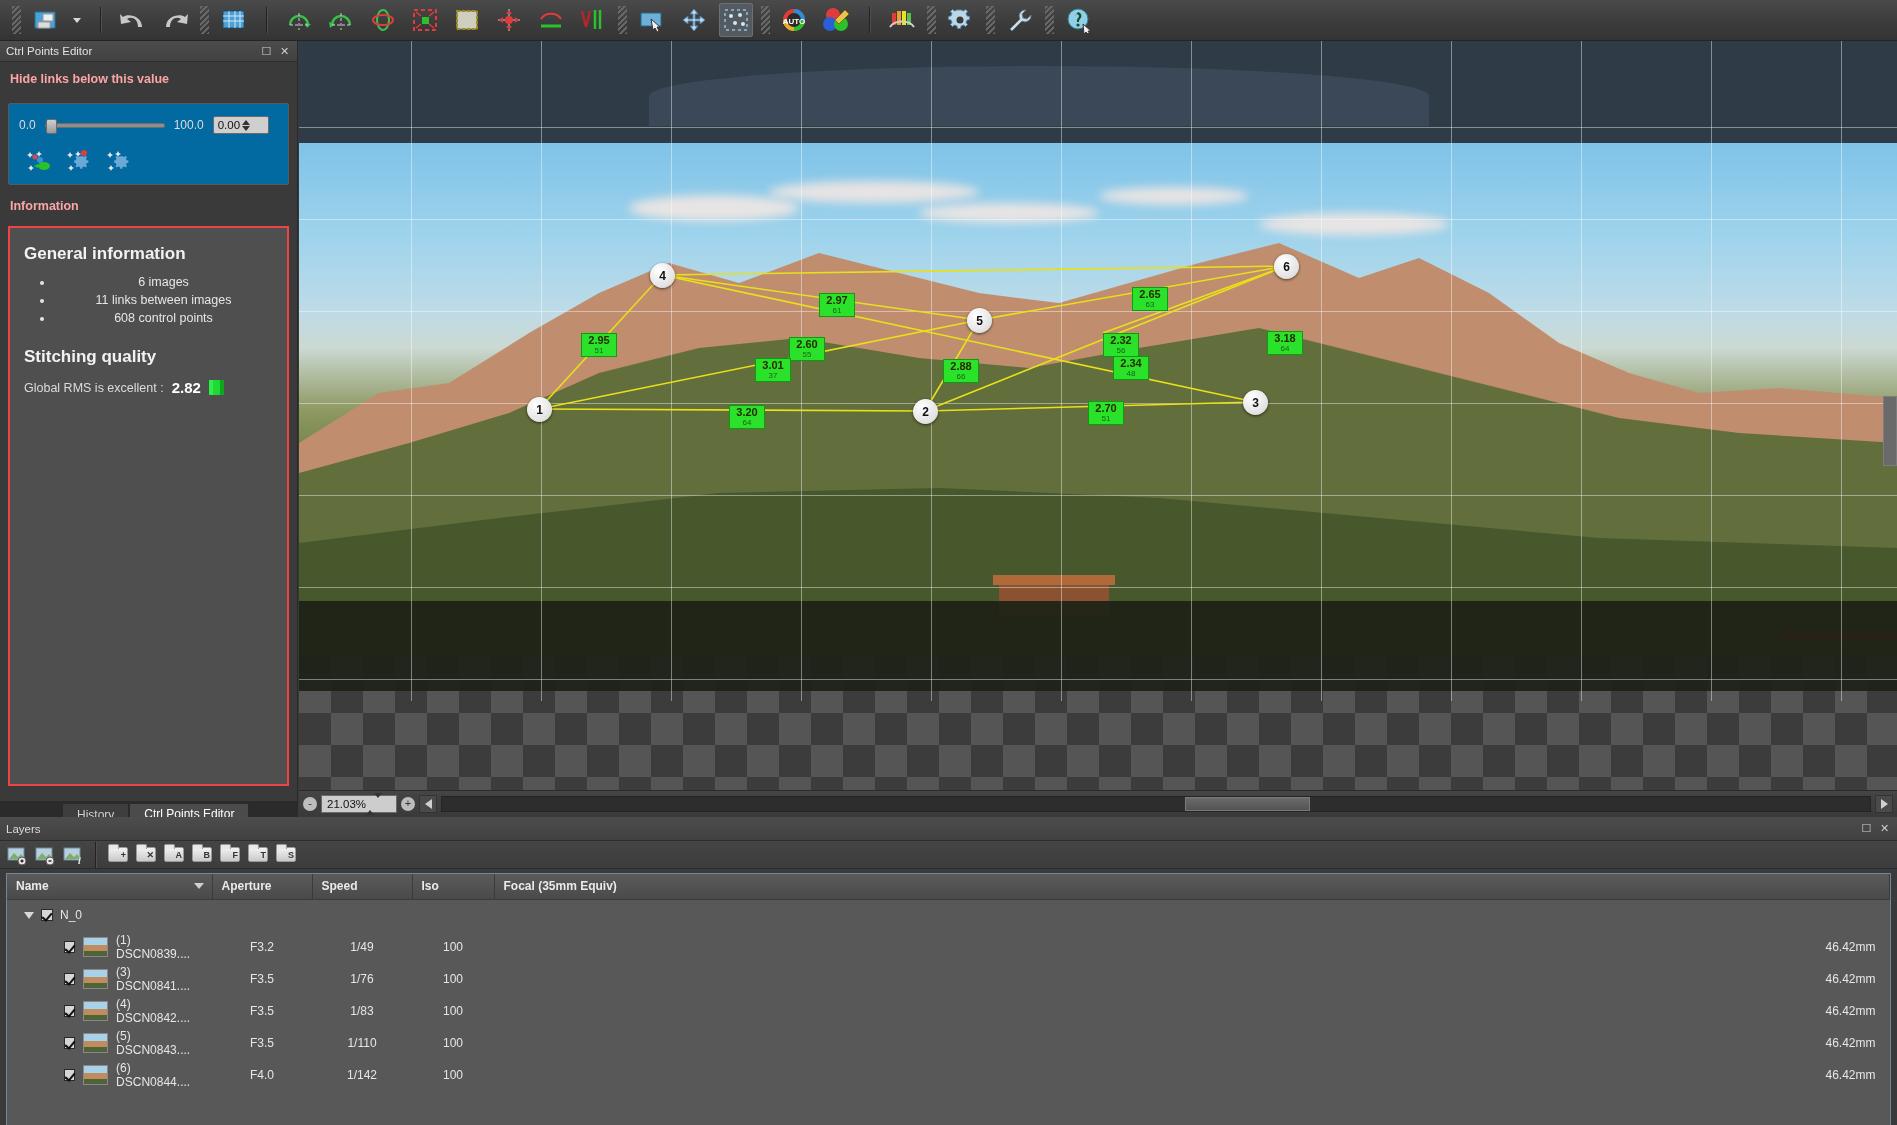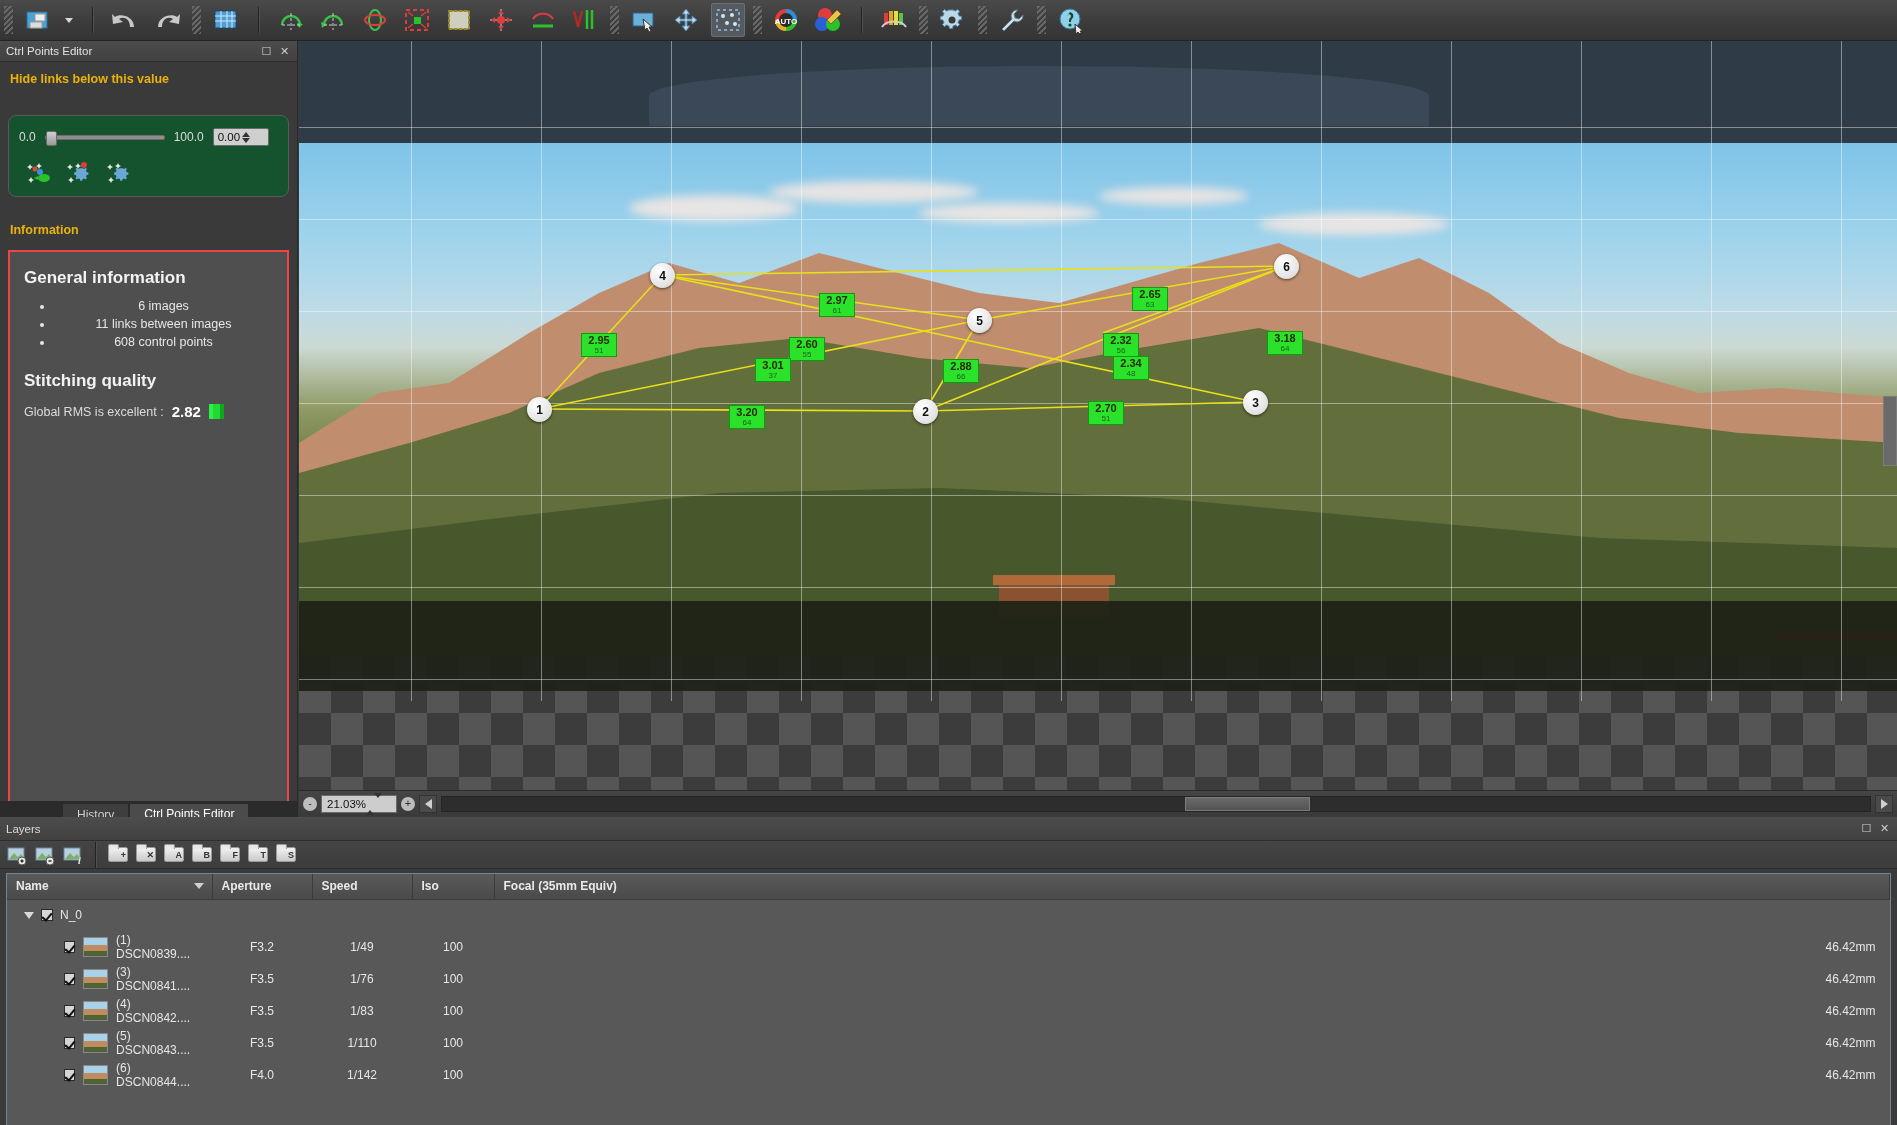--- a/index.html
+++ b/index.html
@@ -8,21 +8,21 @@
     background:#3a3a3a;
     font-family:"Liberation Sans", sans-serif;
     color:#dcdcdc;
     -webkit-font-smoothing:antialiased;
   }
   
   #toolbar{
     position:absolute; left:0; top:0; width:1897px; height:41px;
     background:linear-gradient(#4a4a4a,#3c3c3c 55%,#343434);
     border-bottom:1px solid #242424;
-    display:flex; align-items:center; padding-left:4px; gap:8px;
+    display:flex; align-items:center; padding-left:12px; gap:8px;
   }
   .tb-btn{
     width:34px; height:34px; display:flex; align-items:center; justify-content:center;
     border-radius:3px; position:relative; flex:none;
   }
   .tb-btn.sel{ background:#555a60; box-shadow:inset 0 0 0 1px #6a7076; }
   .tb-sep{ width:1px; height:26px; background:#222; margin:0 7px; box-shadow:1px 0 0 #505050; flex:none;}
   .tb-grip{ width:9px; height:28px; flex:none;
      background:repeating-linear-gradient(-45deg,#6e6e6e 0 2px,transparent 2px 4px);
      opacity:.85; }
@@ -34,24 +34,24 @@
     background:#3a3a3a; border-right:1px solid #2a2a2a;
   }
   .dock-title{
     height:21px; background:linear-gradient(#4c4c4c,#414141);
     display:flex; align-items:center; padding:0 6px;
     font-size:11.5px; color:#e2e2e2; border-bottom:1px solid #2d2d2d;
   }
   .dock-title .spacer{flex:1}
   .dock-btn{width:13px;height:13px;margin-left:5px;display:flex;align-items:center;justify-content:center;
             font-size:11px;color:#cfcfcf;}
-  .section-hdr{ font-size:12.5px; font-weight:bold; color:#eab308;
+  .section-hdr{ font-size:12.5px; font-weight:bold; color:#fca5a5;
                 padding:10px 10px 13px 10px; }
   .panel-box{
-    margin:16px 8px; background:#14532d; border:1px solid #5a5a5a; border-radius:8px;
+    margin:4px 8px; background:#0369a1; border:1px solid #5a5a5a; border-radius:2px;
   }
   .slider-row{ display:flex; align-items:center; padding:12px 10px 6px 10px; gap:9px; font-size:12px;}
   .slider-track{ position:relative; height:5px; background:#8e8e8e; border-radius:2px;
      border:1px solid #6d6d6d; width:120px;}
   .slider-knob{ position:absolute; left:0px; top:-5px; width:11px; height:15px;
      background:linear-gradient(#cfcfcf,#9a9a9a); border:1px solid #6a6a6a; border-radius:2px;}
   .spin{ display:flex; align-items:center; background:#cfcfcf; border:1px solid #6a6a6a;
      border-radius:2px; height:18px; color:#111; font-size:11.5px; padding:0 2px 0 4px; width:56px;}
   .spin span{flex:1}
   .spin .arrows{display:flex;flex-direction:column;gap:1px;}

